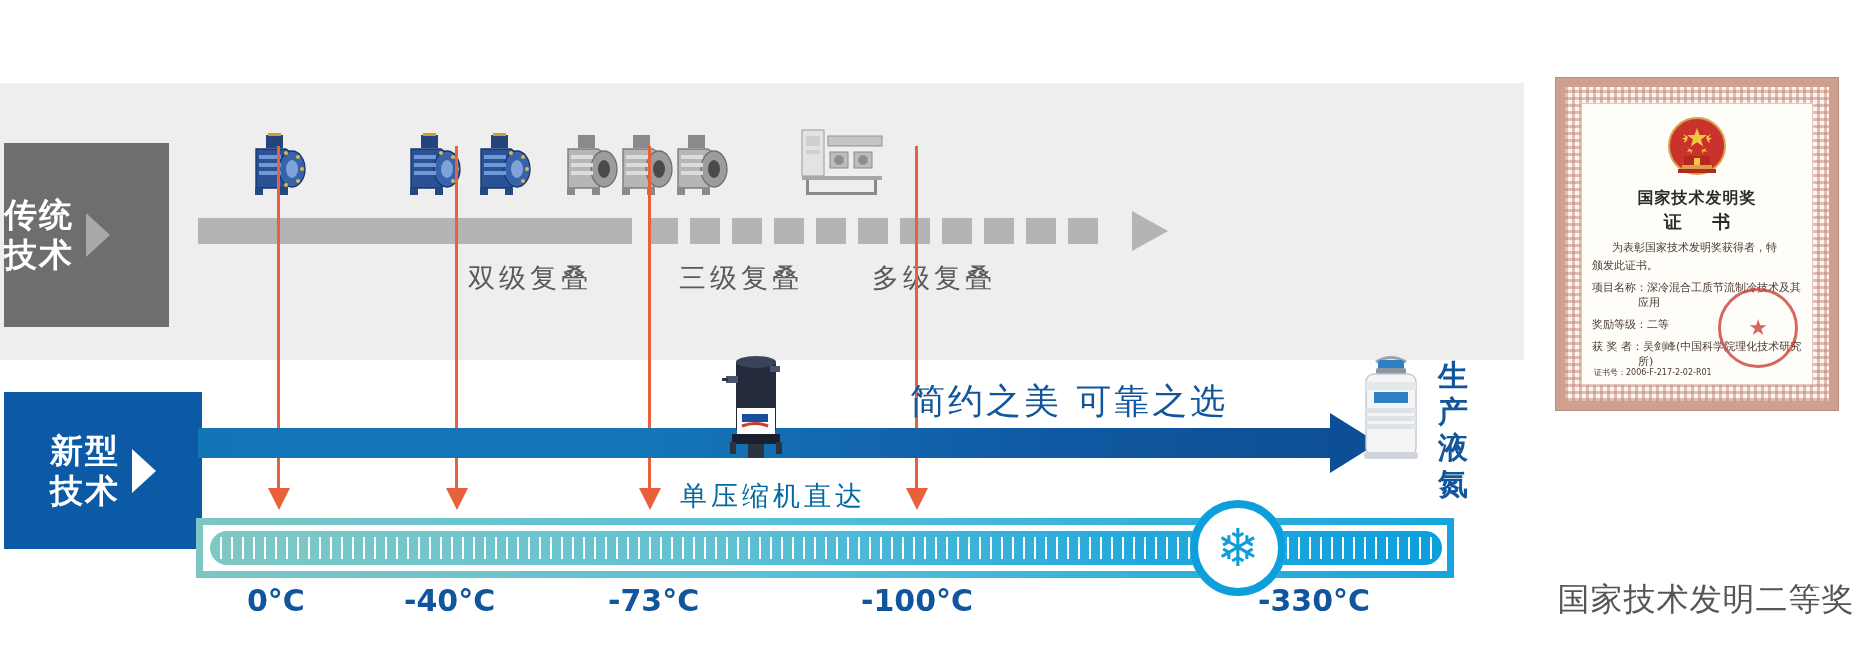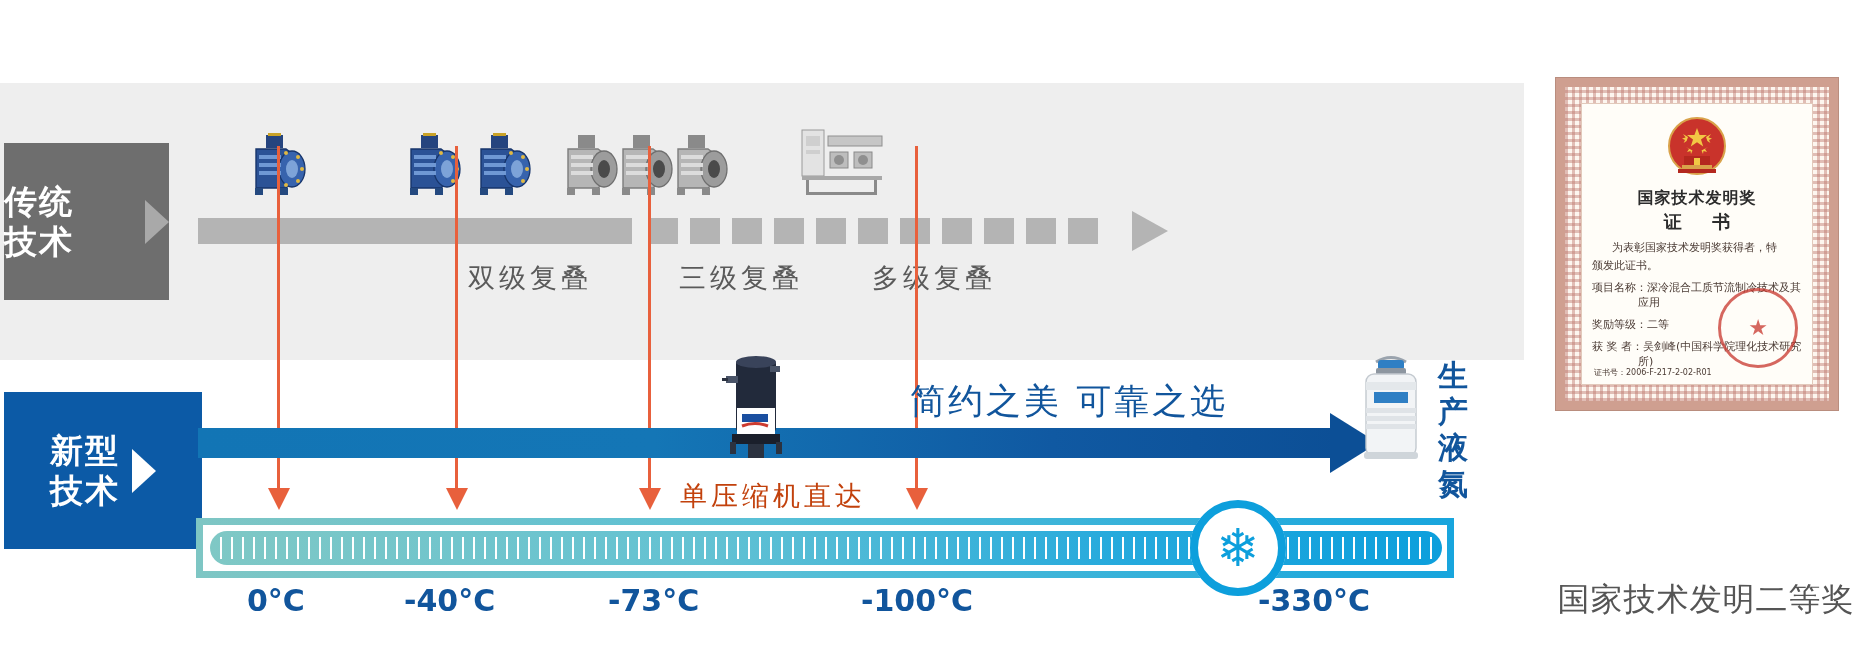--- a/index.html
+++ b/index.html
@@ -11,22 +11,22 @@
     position:relative;
   }
   .stage{position:absolute;left:0;top:0;width:1856px;height:671px;}
 
   
   .grey-band{
     position:absolute;left:0;top:83px;width:1524px;height:277px;
     background:#eeeeee;
   }
   .legacy-chip{
-    position:absolute;left:4px;top:143px;width:165px;height:157px;
-    background:#6e6e6e;display:flex;align-items:center;justify-content:space-between;
+    position:absolute;left:4px;top:143px;width:165px;height:184px;
+    background:#6e6e6e;display:flex;align-items:center;justify-content:flex-start;
   }
   .new-chip{
     position:absolute;left:4px;top:392px;width:198px;height:157px;
     background:#0c5aa6;display:flex;align-items:center;justify-content:center;
   }
   .chip-text{
     color:#ffffff;font-weight:bold;font-size:33px;line-height:40px;
     letter-spacing:2px;text-align:center;white-space:pre-line;
     font-family:"DejaVu Sans",sans-serif;
   }
@@ -70,21 +70,21 @@
     border-top:30px solid transparent;border-bottom:30px solid transparent;
     border-left:48px solid #0c4f96;
   }
   .tagline{
     position:absolute;left:910px;top:378px;
     color:#11559c;font-size:35px;letter-spacing:3px;white-space:nowrap;
     font-family:"DejaVu Sans",sans-serif;
   }
   .single-label{
     position:absolute;left:680px;top:478px;
-    color:#c2410c;font-size:27px;letter-spacing:4px;white-space:nowrap;
+    color:#0369a1;font-size:27px;letter-spacing:4px;white-space:nowrap;
     font-family:"DejaVu Sans",sans-serif;
   }
   .ln2-label{
     position:absolute;left:1432px;top:358px;width:42px;
     color:#11559c;font-size:30px;line-height:36px;font-weight:bold;
     text-align:center;font-family:"DejaVu Sans",sans-serif;
   }
   .pointer-head{
     position:absolute;width:0;height:0;
     border-left:11px solid transparent;border-right:11px solid transparent;

